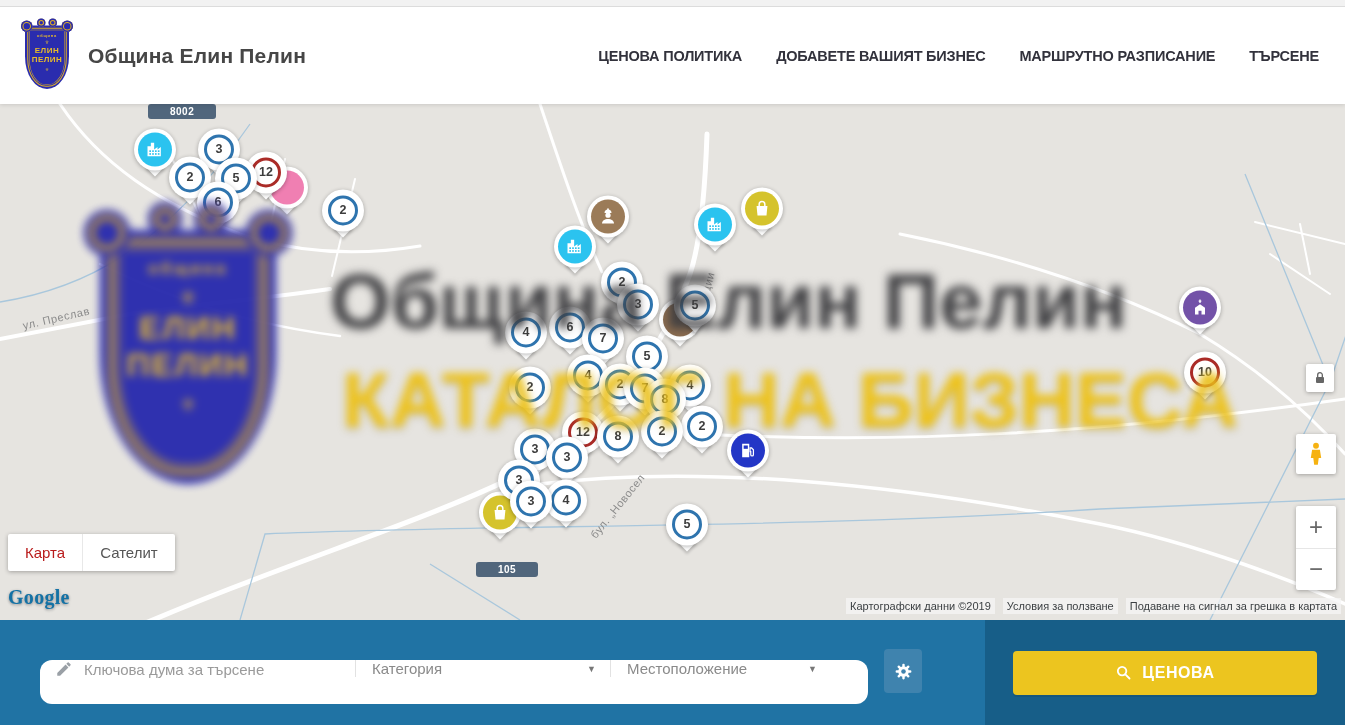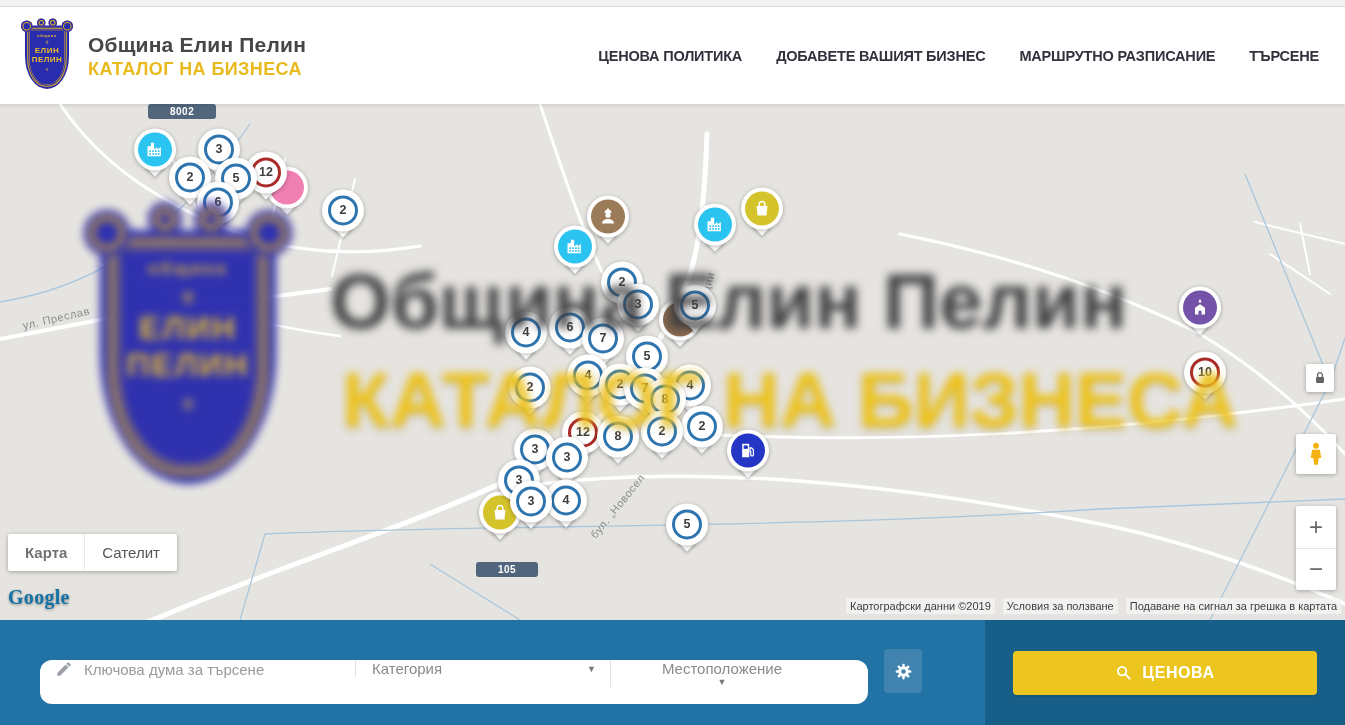--- a/index.html
+++ b/index.html
@@ -53,21 +53,21 @@
   
   .watermark { position:absolute; inset:0; z-index:600; pointer-events:none; }
   .wm-crest { position:absolute; left:88px; top:112px; filter:blur(4px); opacity:.97; }
   .wm-text { position:absolute; left:330px; top:152px; }
   .wm-title { font-size:78px; font-weight:bold; color:#3e3e41; letter-spacing:0; filter:blur(5px); white-space:nowrap; }
   .wm-sub { font-size:78px; font-weight:bold; color:#eec31b; letter-spacing:0; filter:blur(4px); white-space:nowrap; margin-top:8px; padding-left:12px; text-shadow:0 2px 4px rgba(0,0,0,.25); }
 
   
   .maptype { position:absolute; left:8px; top:430px; display:flex; background:#fff; border-radius:2px; box-shadow:0 1px 4px rgba(0,0,0,.3); z-index:700; }
   .maptype-btn { padding:10px 17px; font-size:15px; cursor:pointer; }
-  .maptype-btn.active { font-weight:bold; color:#737373; }
+  .maptype-btn.active { font-weight:normal; color:#b91c1c; }
   .maptype-btn.inactive { color:#565656; border-left:1px solid #e8e8e8; }
 
   .google-logo { position:absolute; left:8px; top:482px; font-size:20px; font-weight:bold; color:#0369a1; letter-spacing:.3px; text-shadow:0 1px 3px rgba(95,99,104,.8); opacity:.92; z-index:700; cursor:pointer;font-family:Liberation Serif, serif; }
 
   .attribution { position:absolute; right:4px; bottom:6px; display:flex; gap:8px; z-index:700; }
   .attribution span { background:rgba(245,245,245,.75); color:#3c4043; font-size:11px; padding:2px 4px; white-space:nowrap; }
   .attribution .link { cursor:pointer; }
 
   .ctl { position:absolute; background:#fff; border-radius:2px; box-shadow:0 1px 4px rgba(0,0,0,.3); display:flex; align-items:center; justify-content:center; cursor:pointer; z-index:700; }
   .lock-btn { right:11px; top:260px; width:28px; height:28px; }
@@ -79,21 +79,21 @@
   
   .searchbar { position:absolute; left:0; top:620px; width:1345px; height:105px; background:#2073a4; z-index:850; }
   .right-panel { position:absolute; left:985px; top:0; bottom:0; right:0; background:#175e88; display:flex; align-items:center; justify-content:center; }
   .search-group { position:absolute; left:40px; top:40px; height:44px; width:828px; background:#fff; border-radius:12px; display:flex; align-items:flex-start; overflow:hidden; }
   .field { display:flex; align-items:center; }
   .field.keyword { width:315px; padding-left:15px; gap:11px; }
   .field.keyword input { border:none; outline:none; flex:1; font-size:15px; color:#555; font-family:"Liberation Sans", sans-serif; }
   .field.keyword input::placeholder { color:#9a9a9a; }
   .field.select { cursor:pointer; justify-content:space-between; padding:0 14px 0 16px; border-left:1px solid #e2e2e2; }
   .field.select.category { width:255px; }
-  .field.select.location { width:221px;flex-direction:column; }
+  .field.select.location { width:221px; }
   .select-value { font-size:15px; color:#8a8a8a; }
   .select-arrow { font-size:9px; color:#777; }
   .pencil-icon svg { width:18px; height:18px; display:block; }
   .gear-btn { position:absolute; left:884px; top:29px; width:38px; height:44px; background:#3f83ae; border:none; border-radius:4px; cursor:pointer; display:flex; align-items:center; justify-content:center; }
   .gear-btn svg { width:21px; height:21px; }
   .search-btn { width:304px; height:44px; background:#ecc51f; border:none; border-radius:4px; color:#fff; font-size:16px; font-weight:bold; letter-spacing:.6px; font-family:"Liberation Sans", sans-serif; cursor:pointer; display:flex; align-items:center; justify-content:center; gap:10px; box-shadow:0 2px 0 rgba(0,0,0,.08); }
   .search-btn svg { width:17px; height:17px; }
 </style>
 </head>
 <body>
@@ -114,21 +114,20 @@
             <span class="crest-town">община</span>
             <span class="crest-orn">⚜</span>
             <span class="crest-name">ЕЛИН</span>
             <span class="crest-name">ПЕЛИН</span>
             <span class="crest-orn2">⚜</span>
           </div>
         </div>
       </div>
       <div class="logo-text">
         <div class="logo-title">Община Елин Пелин</div>
-        <div class="logo-sub">КАТАЛОГ НА БИЗНЕСА</div>
       </div>
     </div>
     <nav id="main-nav">
         <div class="nav-item">ЦЕНОВА ПОЛИТИКА</div>
         <div class="nav-item">ДОБАВЕТЕ ВАШИЯТ БИЗНЕС</div>
         <div class="nav-item">МАРШРУТНО РАЗПИСАНИЕ</div>
         <div class="nav-item">ТЪРСЕНЕ</div>
       </nav>
   </header>
 

